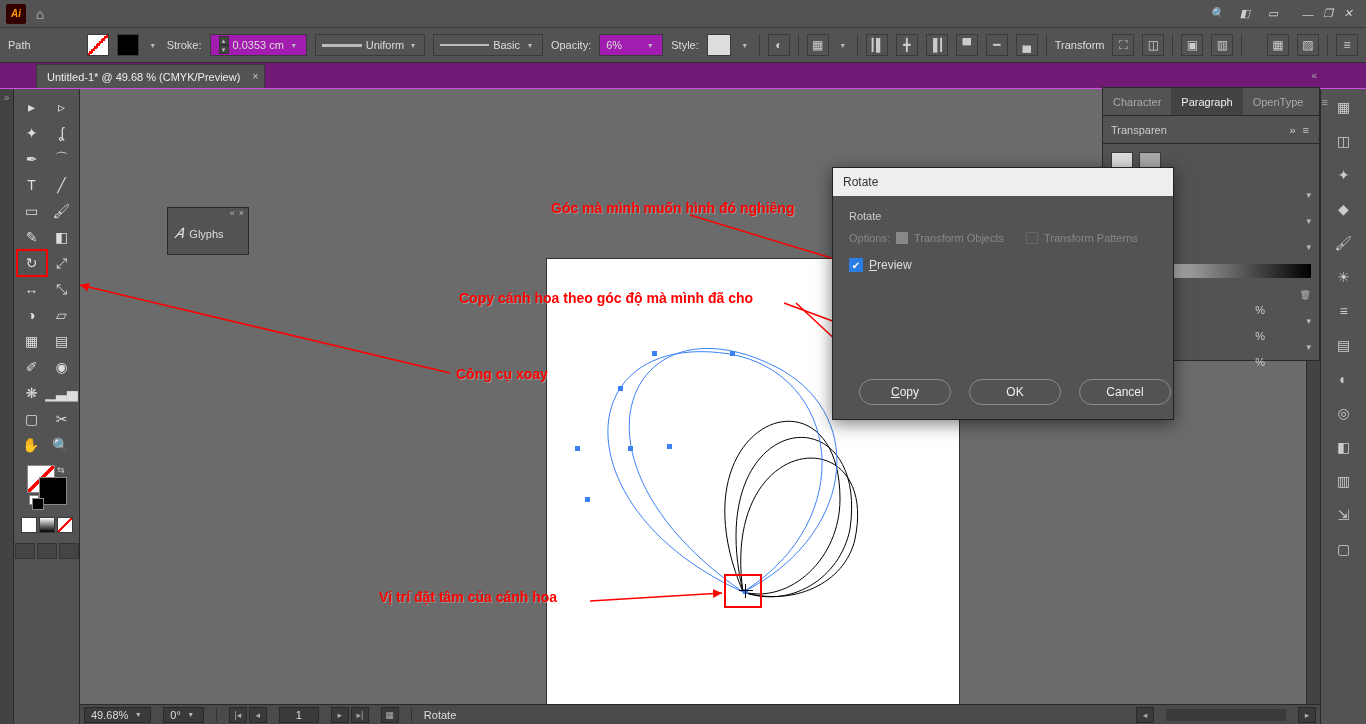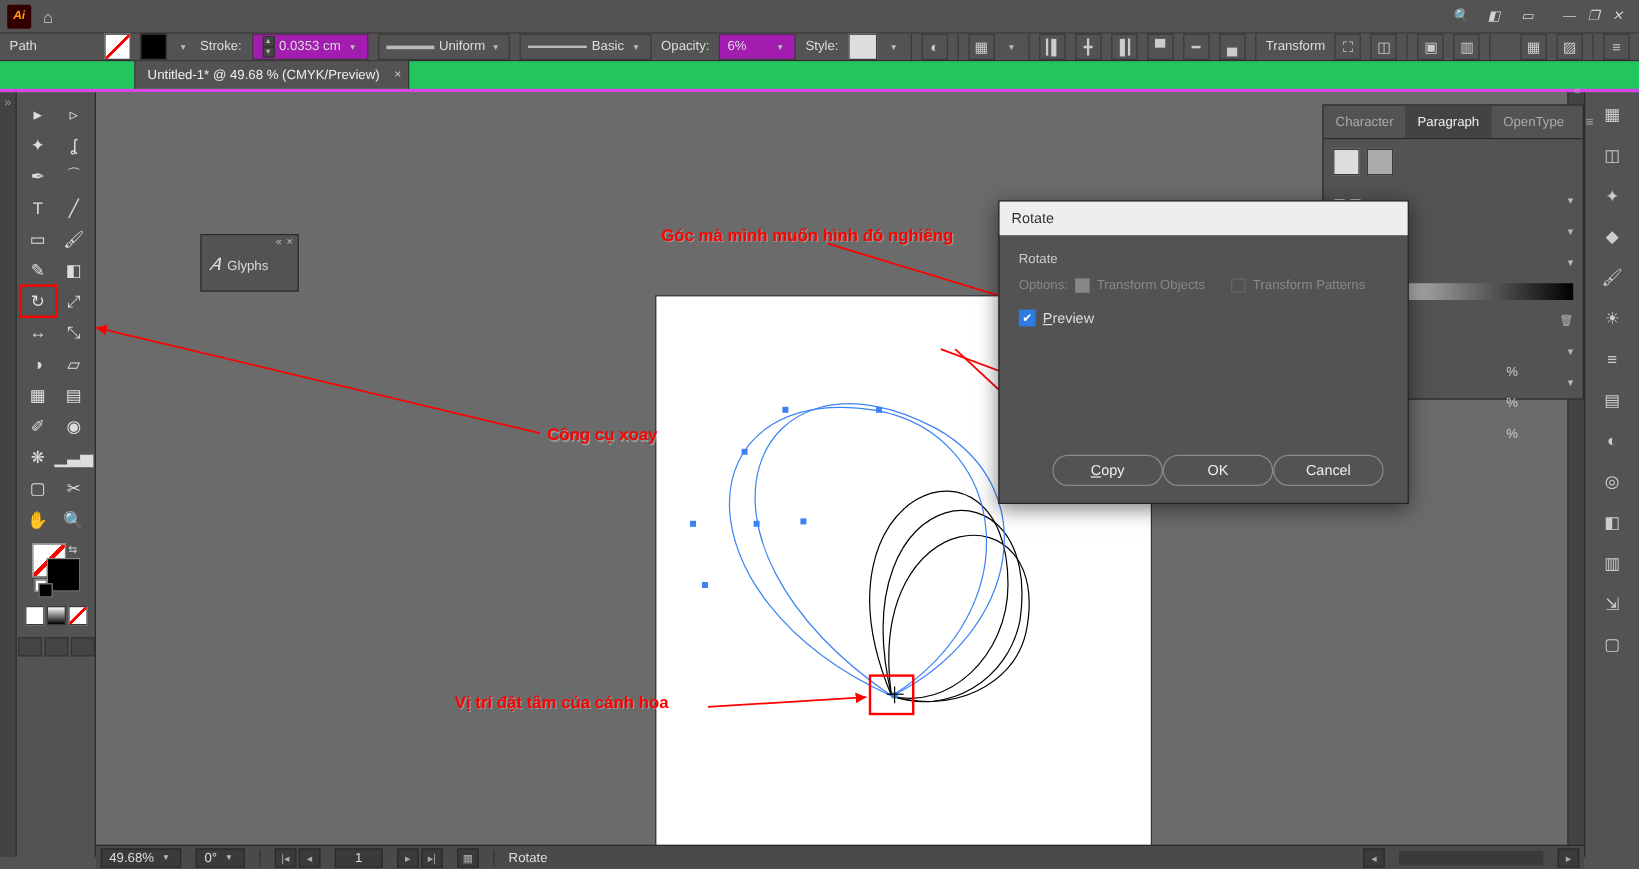--- a/index.html
+++ b/index.html
@@ -10,35 +10,35 @@
 .ai-logo { width:20px; height:20px; background:#330000; color:#ff9a00; font-weight:700; font-size:10px; display:flex; align-items:center; justify-content:center; border-radius:2px; }
 .home-ico { width:20px; height:20px; color:#d0d0d0; display:flex; align-items:center; justify-content:center; font-size:14px; }
 .menubar { display:flex; gap:2px; margin-left:14px; }
 .menubar span { padding:4px 8px; color:#e8e8e8; font-size:12px; }
 .appbar-right { margin-left:auto; display:flex; align-items:center; gap:6px; padding-right:4px;}
 .iconbtn { width:22px; height:22px; display:flex; align-items:center; justify-content:center; color:#d0d0d0; }
 .wctrl { display:flex; gap:4px; margin-left:10px;}
 .wctrl div{ width:16px; height:16px; display:flex; align-items:center; justify-content:center; color:#d0d0d0; font-size:11px;}
 
 
-.ctrlbar { height:24px; background:#535353; border-top:1px solid #3a3a3a; border-bottom:1px solid #2f2f2f; display:flex; align-items:center; padding:0 8px; gap:8px; }
+.ctrlbar { height:36px; background:#535353; border-top:1px solid #3a3a3a; border-bottom:1px solid #2f2f2f; display:flex; align-items:center; padding:0 8px; gap:8px; }
 .clabel { color:#ddd; font-size:11px; }
 .chip { height:22px; background:#535353; border:1px solid #3a3a3a; display:flex; align-items:center; padding:0 6px; gap:4px; font-size:11px; color:#ddd;}
 .chip.dark{ background:#a21caf; }
 .swatch { width:22px; height:22px; border:1px solid #3a3a3a; position:relative; background:#fff;}
 .swatch .slash{position:absolute;left:0;top:0;right:0;bottom:0;background:linear-gradient(to top left,transparent 45%,red 45%,red 55%,transparent 55%);}
 .sw-black{width:22px;height:22px;background:#000;border:1px solid #3a3a3a;}
 .sep{width:1px;height:22px;background:#3a3a3a;}
 .spin{display:flex;flex-direction:column;margin-left:2px;}
 .spin div{width:10px;height:9px;background:#444;border:1px solid #333;font-size:7px;line-height:7px;text-align:center;color:#bbb;}
 .dd{width:12px;display:flex;align-items:center;justify-content:center;color:#bbb;font-size:8px;}
 .tfbtn{width:22px;height:22px;border:1px solid #3a3a3a;display:flex;align-items:center;justify-content:center;color:#ccc;font-size:12px;}
 
 
-.tabrow{height:26px;background:#22c55e;display:flex;align-items:flex-end;padding-left:112px;border-bottom:3px solid #d946ef}
+.tabrow{height:26px;background:#701a75;display:flex;align-items:flex-end;padding-left:36px;border-bottom:1px solid #d946ef}
 .doctab{height:24px;background:#535353;padding:0 24px 0 10px;display:flex;align-items:center;font-size:11px;color:#eee;position:relative;border-top:1px solid #3a3a3a;border-left:1px solid #3a3a3a;border-right:1px solid #3a3a3a;}
 .doctab .x{position:absolute;right:6px;font-size:10px;color:#ccc;}
 
 
 .mainrow{display:flex;height:637px;}
 .toolcol{width:14px;background:#434343;border-right:1px solid #2a2a2a;display:flex;justify-content:center;padding-top:3px;color:#999;font-size:10px;}
 .toolbox{width:66px;background:#535353;border-right:1px solid #2a2a2a;display:flex;flex-direction:column;align-items:center;padding-top:6px;gap:2px;}
 .toolpair{display:flex;gap:2px;}
 .tool{width:28px;height:24px;display:flex;align-items:center;justify-content:center;color:#ddd;font-size:14px;position:relative;}
 .tool.hl{outline:2px solid #ff0000;}
@@ -94,21 +94,21 @@
 .grp{border:none;margin-bottom:10px;}
 .grp .gt{font-size:11px;color:#ccc;margin-bottom:8px;}
 .anglerow{display:flex;align-items:center;gap:8px;outline:2px solid #ff0000;padding:4px 6px;width:150px;}
 .angledial{width:28px;height:28px;border:2px solid #aaa;border-radius:50%;position:relative;}
 .angledial::after{content:"";position:absolute;left:50%;top:50%;width:12px;height:2px;background:#ddd;transform-origin:left center;transform:rotate(-20deg);}
 .anglein{width:56px;height:22px;background:#3a3a3a;border:1px solid #2a2a2a;color:#eee;display:flex;align-items:center;padding:0 4px;font-size:12px;}
 .optrow{margin-top:10px;font-size:11px;color:#888;display:flex;align-items:center;gap:6px;}
 .optrow .ck{width:12px;height:12px;background:#888;display:inline-block;}
 .previewrow{margin-top:14px;display:flex;align-items:center;gap:6px;font-size:12px;}
 .previewrow .cb{width:14px;height:14px;background:#2b7de1;display:flex;align-items:center;justify-content:center;color:#fff;font-size:10px;}
-.dlgbtns{position:absolute;bottom:14px;left:16px;right:16px;display:flex;justify-content:center;margin-left:24px;}
+.dlgbtns{position:absolute;bottom:14px;left:16px;right:16px;display:flex;gap:18px;justify-content:center;margin-left:24px;}
 .rbtn{flex:0 0 92px;height:26px;border:1px solid #8a8a8a;border-radius:14px;background:transparent;color:#eee;display:flex;align-items:center;justify-content:center;font-size:12px;}
 .rbtn u{text-decoration:underline;}
 
 
 .statusbar{position:absolute;left:80px;right:46px;bottom:0;height:20px;background:#4a4a4a;border-top:1px solid #2a2a2a;display:flex;align-items:center;font-size:11px;color:#ddd;padding:0 4px;gap:12px;}
 .statusbar .fld{background:#3a3a3a;border:1px solid #2a2a2a;height:16px;display:flex;align-items:center;padding:0 6px;gap:4px;}
 .statusbar .sep2{width:1px;height:14px;background:#333;}
 .nav{display:flex;gap:2px;}
 .nav div{width:18px;height:16px;background:#3a3a3a;border:1px solid #2a2a2a;display:flex;align-items:center;justify-content:center;font-size:9px;color:#aaa;}
 .statusbar .sp{flex:1;}
@@ -311,20 +311,21 @@
         <rect x="587" y="355" width="5" height="5"></rect>
         <rect x="505" y="408" width="5" height="5"></rect>
         <rect x="663" y="500" width="5" height="5"></rect>
       </g>
     </svg>
 
     <div class="redbox" style="left:646px;top:487px;width:34px;height:30px"></div>
     <div class="crosshair" style="left:659px;top:495px"></div>
 
     <div class="ann" style="left:471px;top:111px">Góc mà mình muốn hình đó nghiêng</div>
+    <div class="ann" style="left:379px;top:201px">Copy cánh hoa theo góc độ mà mình đã cho</div>
     <div class="ann" style="left:376px;top:277px">Công cụ xoay</div>
     <div class="ann" style="left:299px;top:500px">Vị trí đặt tâm của cánh hoa</div>
 
     <svg class="lines" width="100%" height="100%">
       <defs>
           <marker id="ah" markerWidth="8" markerHeight="8" refX="6" refY="3" orient="auto">
             <path d="M0,0 L6,3 L0,6 Z" fill="#ff0000"></path>
           </marker>
         </defs>
       <line x1="610" y1="126" x2="840" y2="196" stroke="#ff0000" stroke-width="1.5" marker-end="url(#ah)"></line>
@@ -366,20 +367,24 @@
 </div>
 
 <div class="propstack">
   <div style="position:absolute;top:-18px;right:2px;color:#aaa;font-size:10px">«</div>
   <div class="proptabs">
     <span>Character</span>
     <span class="act">Paragraph</span>
     <span>OpenType</span>
     <span class="mm">≡</span>
   </div>
+  <div class="transbar">
+    <span>Transparen</span>
+    <span class="expand">» ≡</span>
+  </div>
   <div class="swstack">
     <div style="background:#ddd"></div>
     <div style="background:#aaa"></div>
   </div>
   <div class="rrow">
       <span>▭ ▭</span>
       <span class="ddl">▾</span>
     </div>
   <div class="rrow">
       <span>▭</span>

